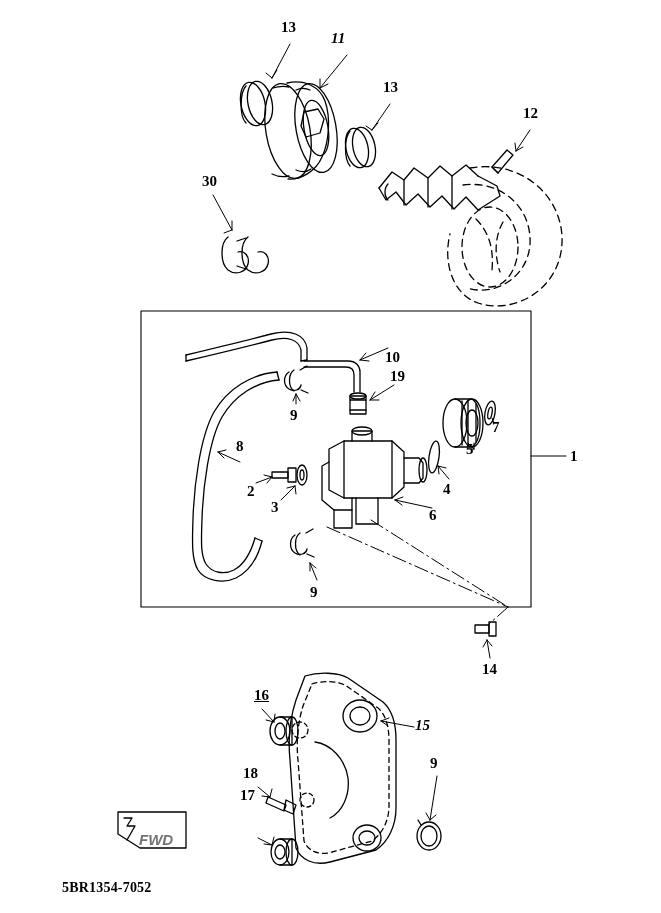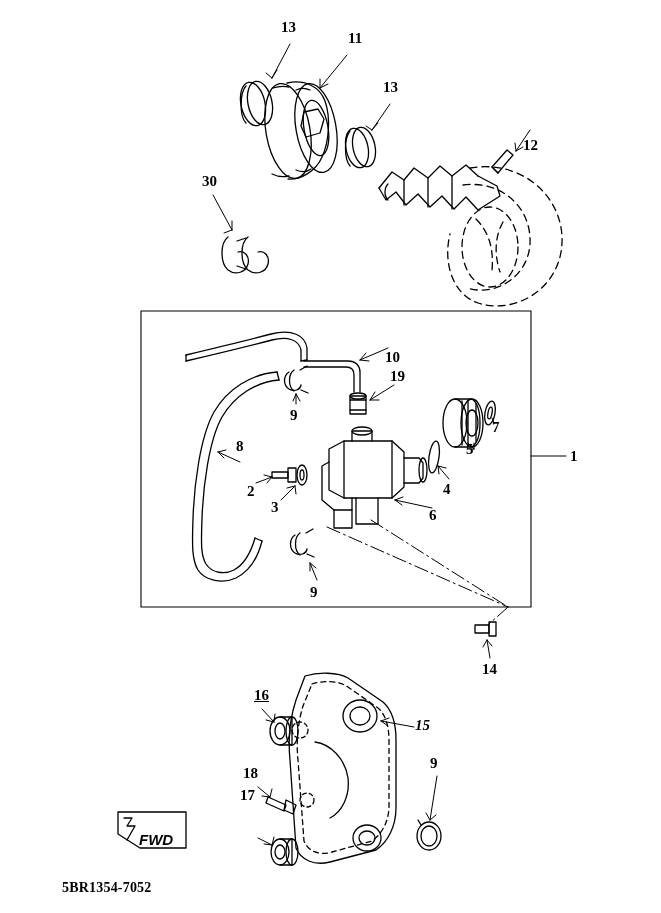--- a/index.html
+++ b/index.html
@@ -44,21 +44,21 @@
     font-weight: bold;
     letter-spacing: 0.2px;
     color: #000000;
   }
   .fwd-label {
     position: absolute;
     font-family: "Liberation Sans", sans-serif;
     font-size: 15px;
     font-weight: bold;
     font-style: italic;
-    color: #000000;
+    color: #737373;
   }
 </style>
 </head>
 <body>
 
 <div id="diagram-root">
 
   <svg class="diagram" viewBox="0 0 661 913">
     <g fill="none" stroke="#000" stroke-width="1.3" stroke-linecap="round" stroke-linejoin="round">
 
@@ -284,23 +284,23 @@
 
       <g>
         <path d="M118,812 L186,812 L186,848 L140,848 L118,834 Z"></path>
         <path d="M124,818 L132,818 L127,826 L135,826 L127,840"></path>
       </g>
 
     </g>
   </svg>
 
   <div class="callout" style="left:281px;top:20px;">13</div>
-  <div class="callout" style="left:348px;top:31px;">11</div>
+  <div class="callout" style="left:331px;top:31px;font-style:italic;">11</div>
   <div class="callout" style="left:383px;top:80px;">13</div>
-  <div class="callout" style="left:523px;top:106px;margin-top:32px;">12</div>
+  <div class="callout" style="left:523px;top:106px;">12</div>
   <div class="callout" style="left:202px;top:174px;">30</div>
   <div class="callout" style="left:385px;top:334px;margin-top:16px;">10</div>
   <div class="callout" style="left:390px;top:369px;">19</div>
   <div class="callout" style="left:290px;top:408px;">9</div>
   <div class="callout" style="left:492px;top:420px;">7</div>
   <div class="callout" style="left:570px;top:449px;">1</div>
   <div class="callout" style="left:236px;top:439px;">8</div>
   <div class="callout" style="left:466px;top:442px;">5</div>
   <div class="callout" style="left:443px;top:482px;">4</div>
   <div class="callout" style="left:247px;top:484px;">2</div>

